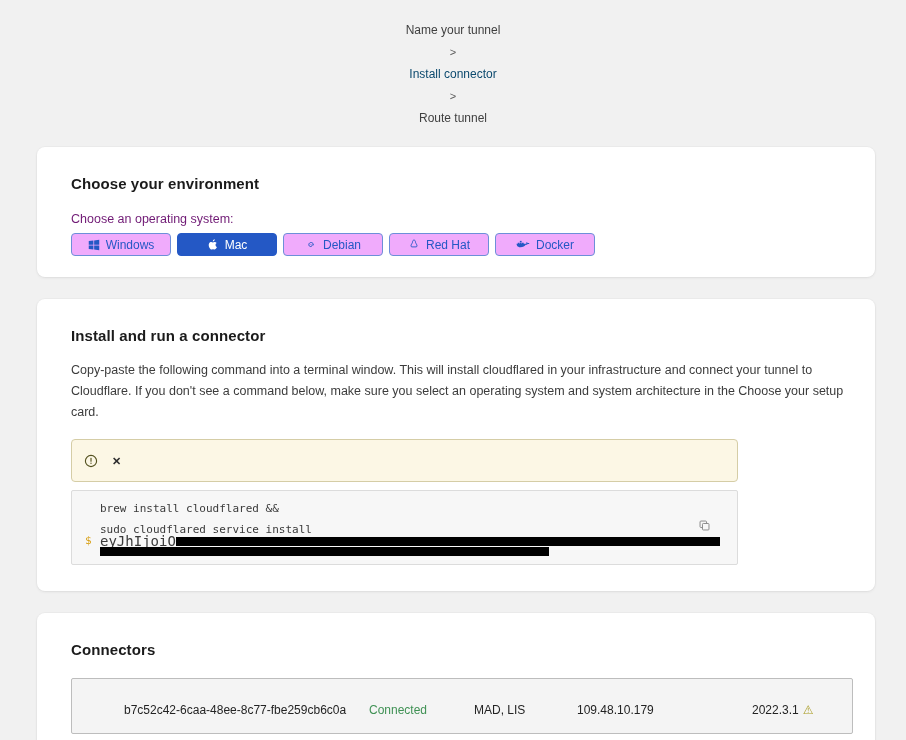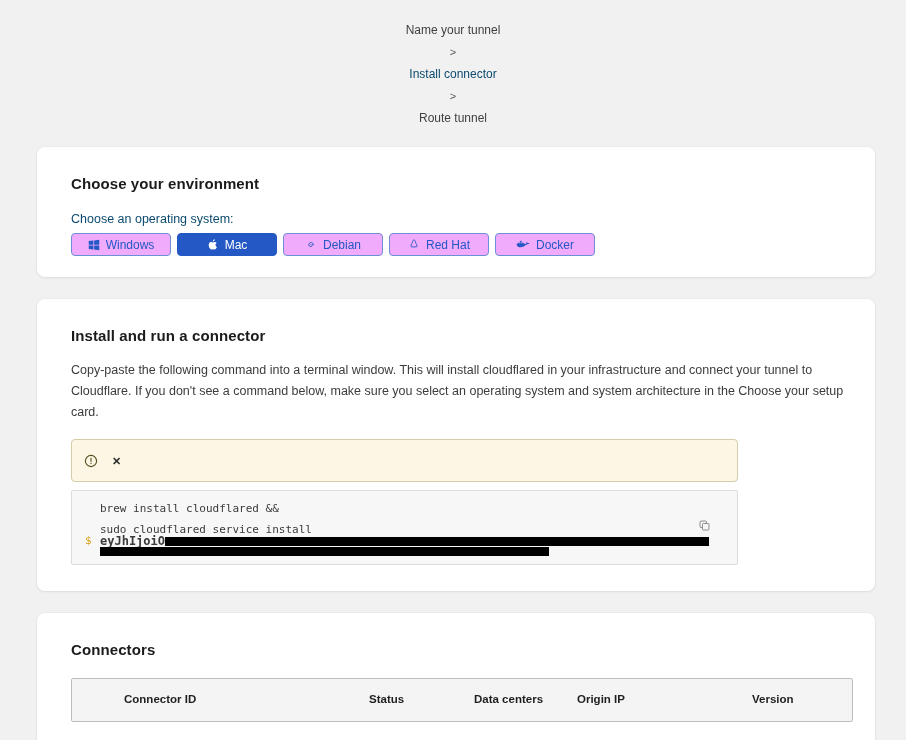--- a/index.html
+++ b/index.html
@@ -33,21 +33,21 @@
     padding: 28px 22px 21px 34px;
   }
   .card h2 {
     font-size: 15px;
     font-weight: bold;
     color: #1b1b1b;
     letter-spacing: 0.1px;
   }
 
   
-  .os-label { margin-top: 20px; font-size: 12.5px; color: #0c4a6e; }
+  .os-label { margin-top: 20px; font-size: 12.5px; color: #701a75; }
   .os-row { display: flex; gap: 6px; margin-top: 7px; }
   .os-btn {
     width: 100px; height: 23px;
     border: 1px solid #6d8fd8;
     border-radius: 4px;
     background: #f0abfc;
     color: #2458c5;
     font-size: 12px;
     font-family: "Liberation Sans", sans-serif;
     display: flex; align-items: center; justify-content: center; gap: 6px;
@@ -100,21 +100,21 @@
     font-family: "DejaVu Sans Mono", "Liberation Mono", monospace;
     font-size: 11px;
     color: #3a3a3a;
   }
   .code-prompt {
     position: absolute; left: 13px; top: 43px;
     color: #d9a21b; font-size: 11px;
   }
   .code-line1 { line-height: 13px; }
   .code-line2 { line-height: 13px; margin-top: 8px; }
-  .token-line { line-height: 10px; font-size: 12px; white-space: nowrap; font-weight: bold; }
+  .token-line { line-height: 10px; font-size: 14px; white-space: nowrap; }
   .redact { display: inline-block; background: #000; height: 9px; vertical-align: bottom; }
   .redact.r1 { width: 544px; }
   .redact.r2 { width: 449px; margin-top: 0.5px; }
   .copy-btn {
     position: absolute; right: 24px; top: 26px;
     background: none; border: none; cursor: pointer; padding: 2px;
   }
 
   
   .card-connectors { padding-bottom: 24px; }
@@ -253,26 +253,26 @@
         </svg>
       </span>
     </button>
   </div>
 </section>
 
 
 <section class="card card-connectors">
   <h2>Connectors</h2>
   <div class="conn-table">
-    <div class="conn-row">
-      <div class="conn-head conn-col-id">Connector ID</div>
-      <div class="conn-head conn-col-status">Status</div>
-      <div class="conn-head conn-col-dc">Data centers</div>
-      <div class="conn-head conn-col-ip">Origin IP</div>
-      <div class="conn-head conn-col-ver">Version</div>
+    <div class="conn-row conn-values">
+      <div class="conn-cell conn-col-id">b7c52c42-6caa-48ee-8c77-fbe259cb6c0a</div>
+      <div class="conn-cell conn-col-status status-connected">Connected</div>
+      <div class="conn-cell conn-col-dc">MAD, LIS</div>
+      <div class="conn-cell conn-col-ip">109.48.10.179</div>
+      <div class="conn-cell conn-col-ver"><span>2022.3.1</span><span class="ver-warn">⚠</span></div>
     </div>
   </div>
 </section>
 
 
 <button class="next-btn">Next</button>
 
 
 
 

